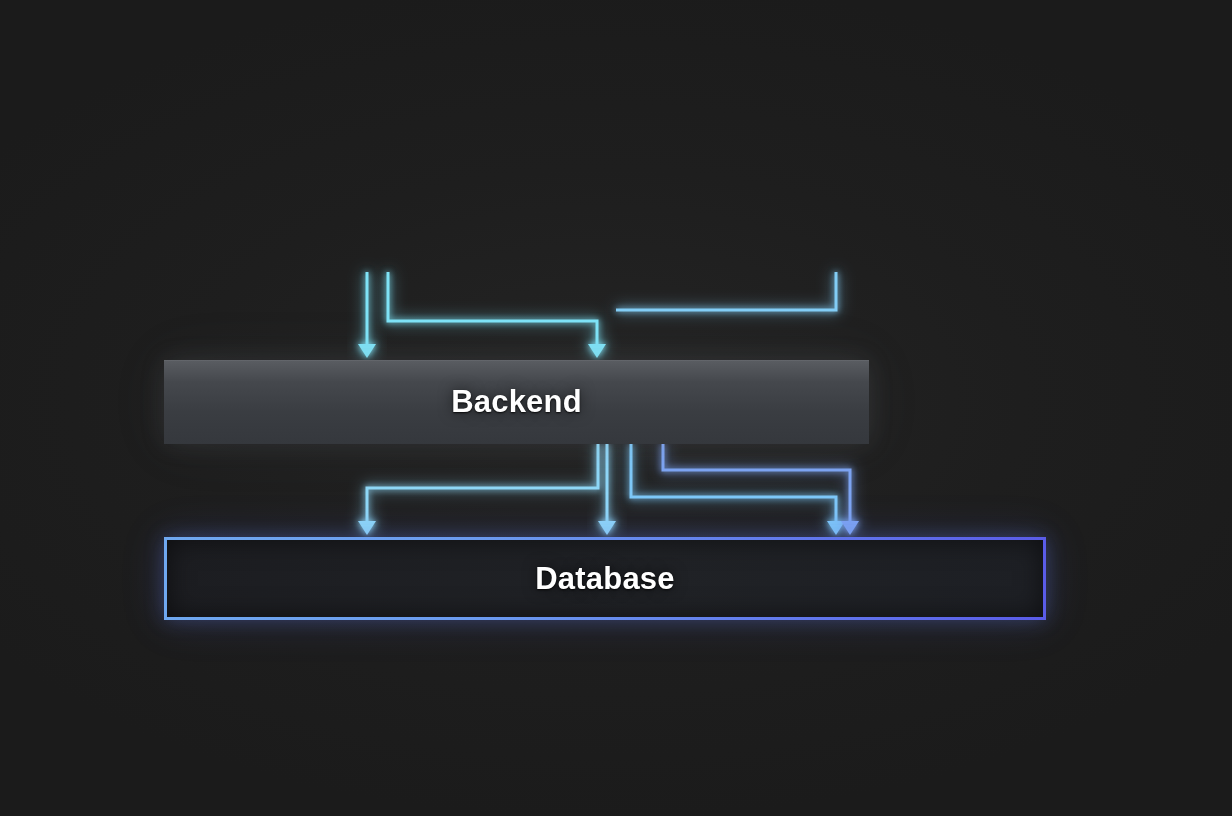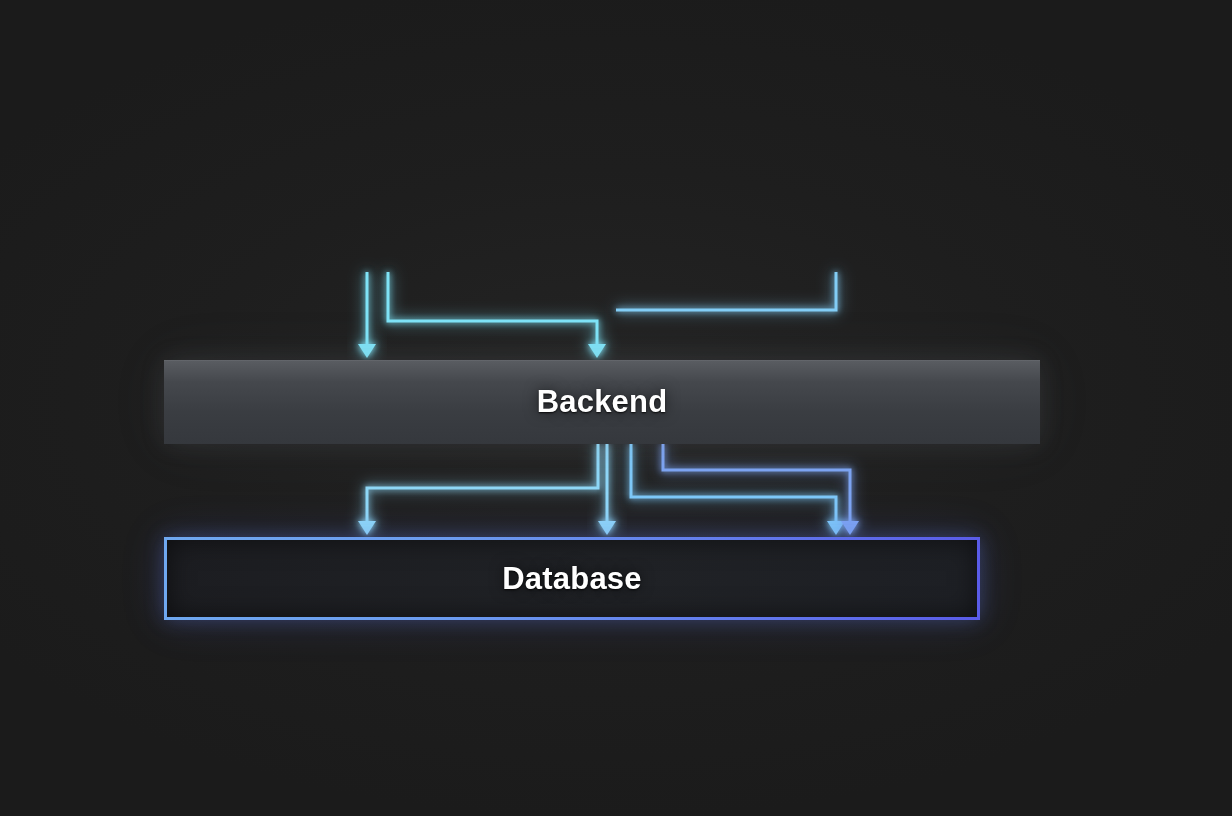--- a/index.html
+++ b/index.html
@@ -49,31 +49,31 @@
     background: linear-gradient(100deg, #1d1e20 0%, #222428 55%, #1e2024 100%);
     border: 3px solid;
     border-image: linear-gradient(90deg, #66e2f2 0%, #6fd6f0 35%, #6fb0ee 75%, #6da0ee 100%) 1;
     box-shadow:
       0 0 18px rgba(105,210,240,0.30),
       0 0 42px rgba(105,190,240,0.16),
       inset 0 0 26px rgba(0,0,0,0.55);
   }
   
   #node-backend {
-    left: 164px; top: 360px; width: 876px; height: 84px;
+    left: 164px; top: 360px; width: 705px; height: 84px;
     background: linear-gradient(180deg, #5a5d62 0%, #45484d 26%, #3a3d42 62%, #35383d 100%);
     box-shadow:
       0 0 24px rgba(150,155,165,0.13),
       0 0 60px rgba(120,125,135,0.08),
       inset 0 1px 0 rgba(255,255,255,0.06);
     justify-content: center;
   }
   
   #node-database {
-    left: 164px; top: 537px; width: 816px; height: 83px;
+    left: 164px; top: 537px; width: 882px; height: 83px;
     background: linear-gradient(100deg, #1c1d21 0%, #202226 55%, #1d1f24 100%);
     border: 3px solid;
     border-image: linear-gradient(90deg, #6fa8f0 0%, #6b9bef 35%, #6176ec 75%, #5a5ce8 100%) 1;
     box-shadow:
       0 0 18px rgba(100,130,240,0.30),
       0 0 44px rgba(95,110,235,0.18),
       inset 0 0 26px rgba(0,0,0,0.55);
   }
 </style>
 </head>

